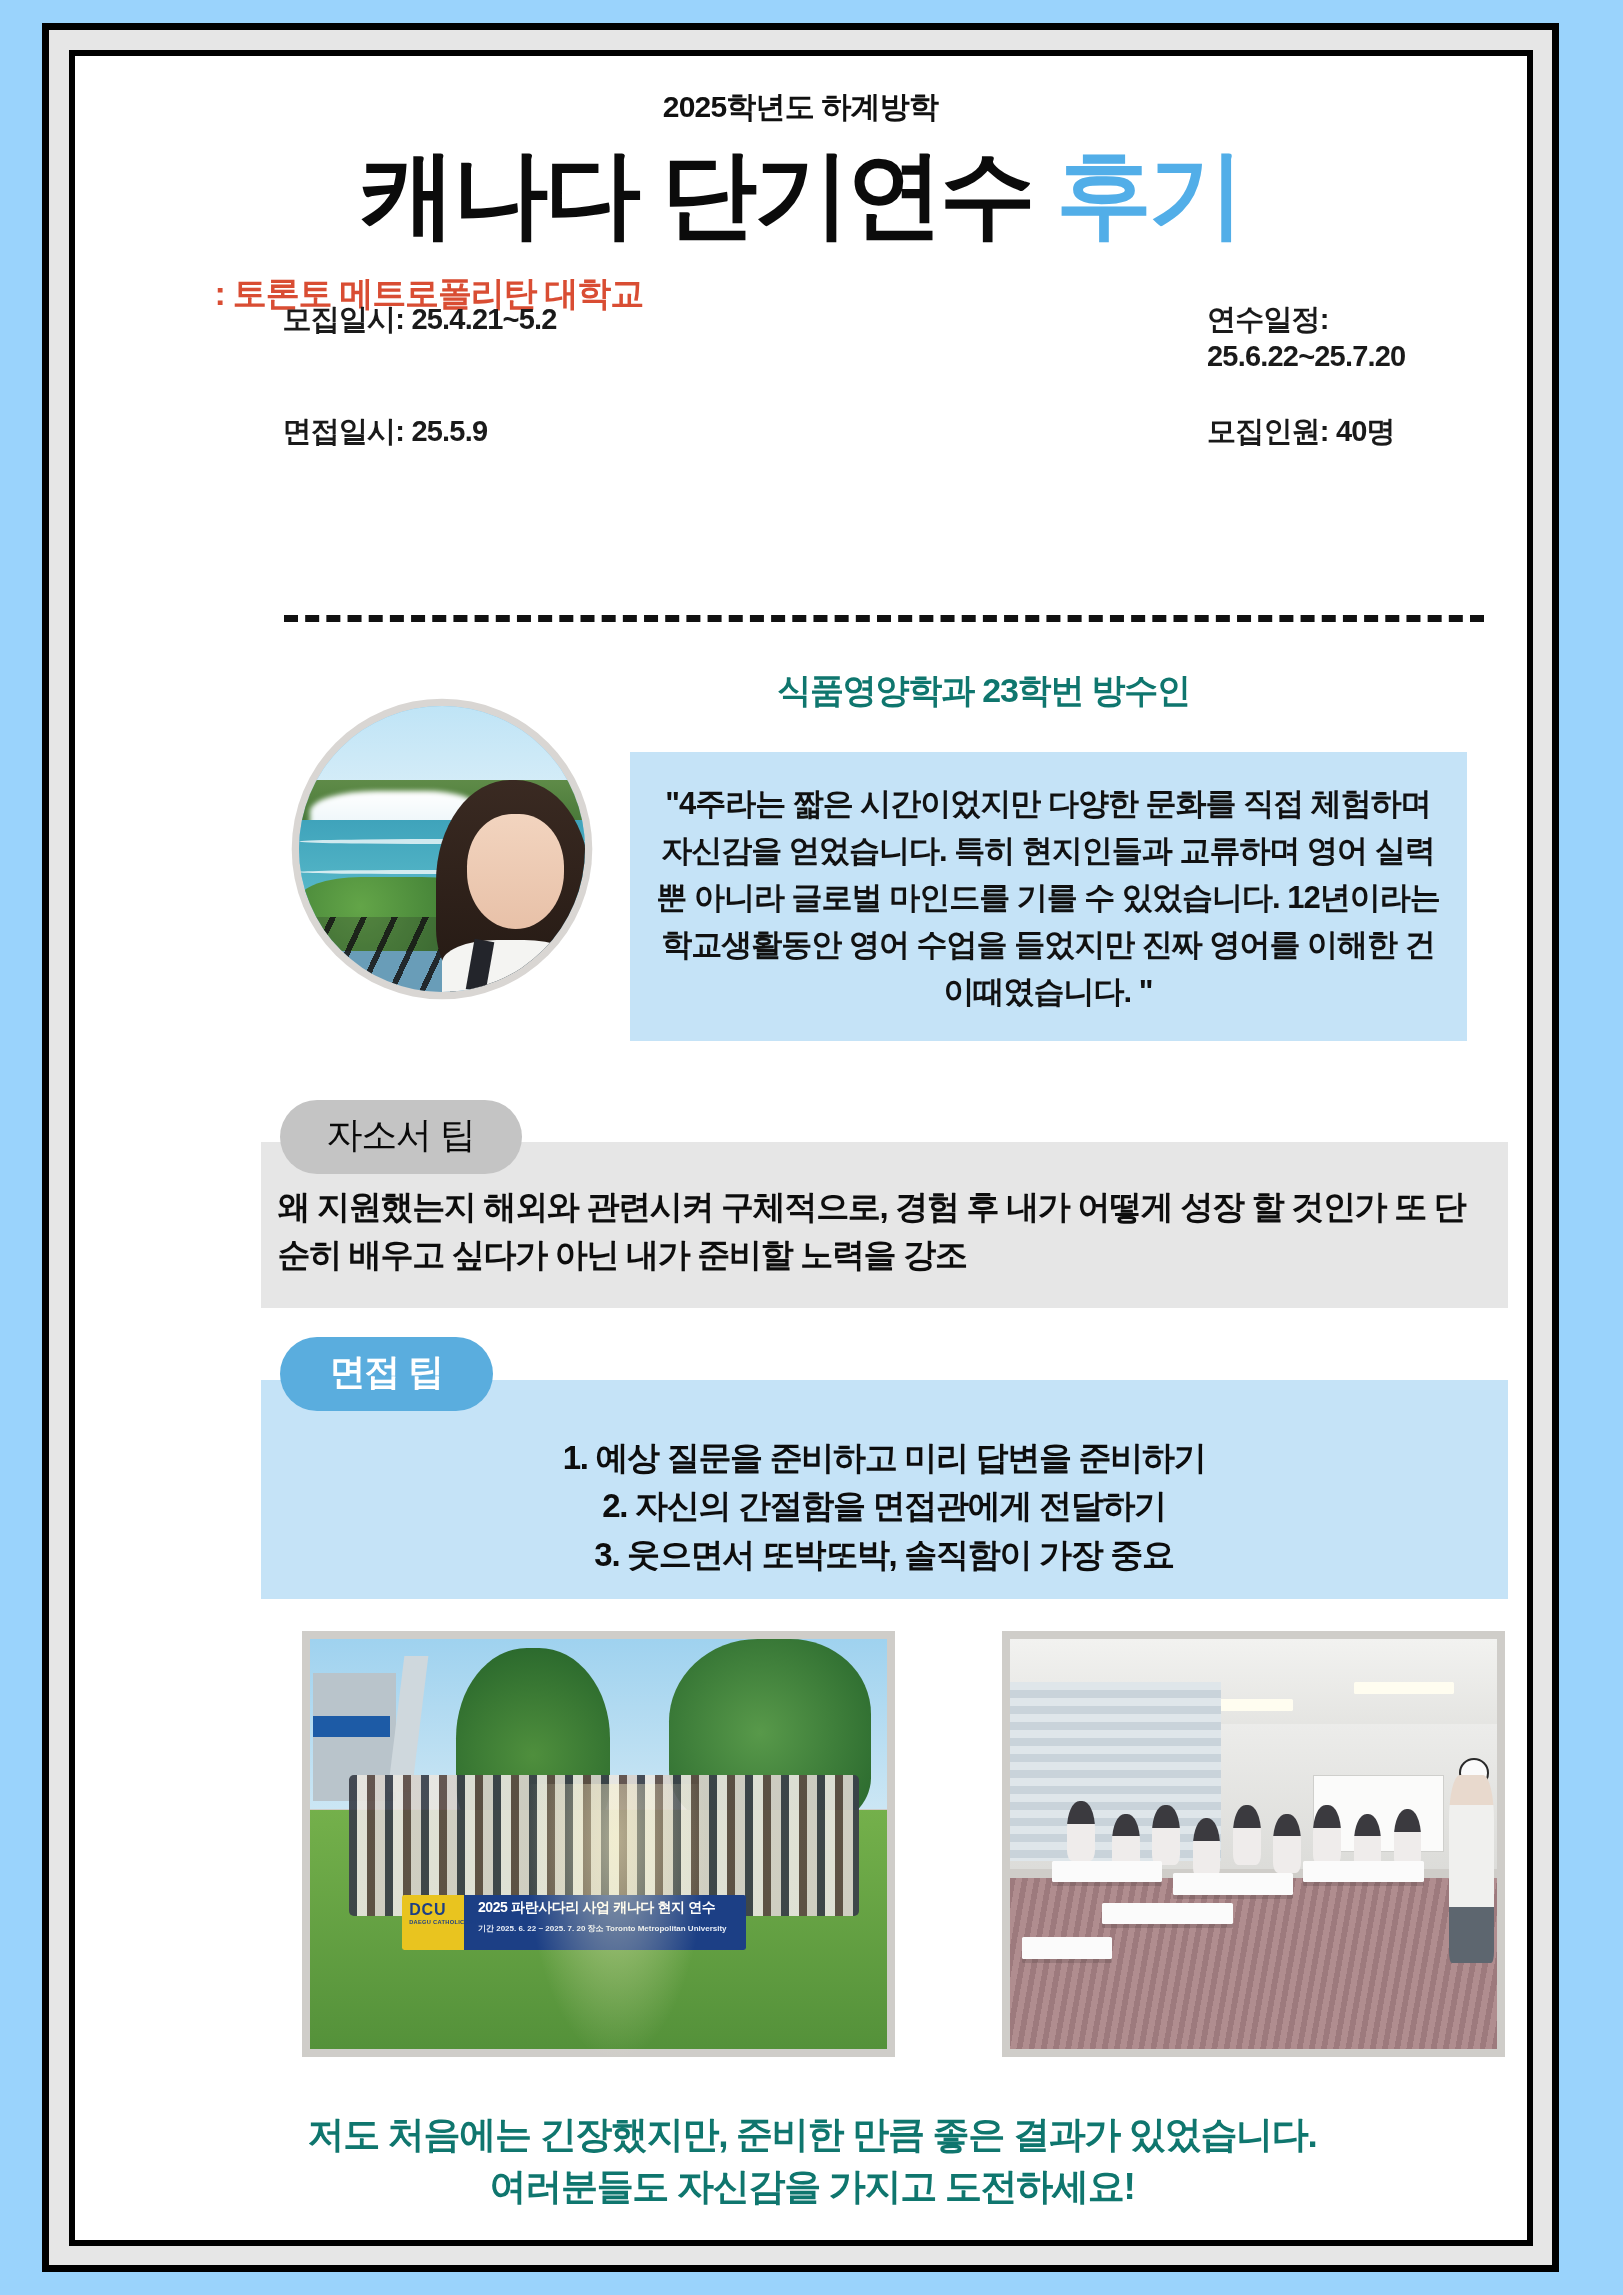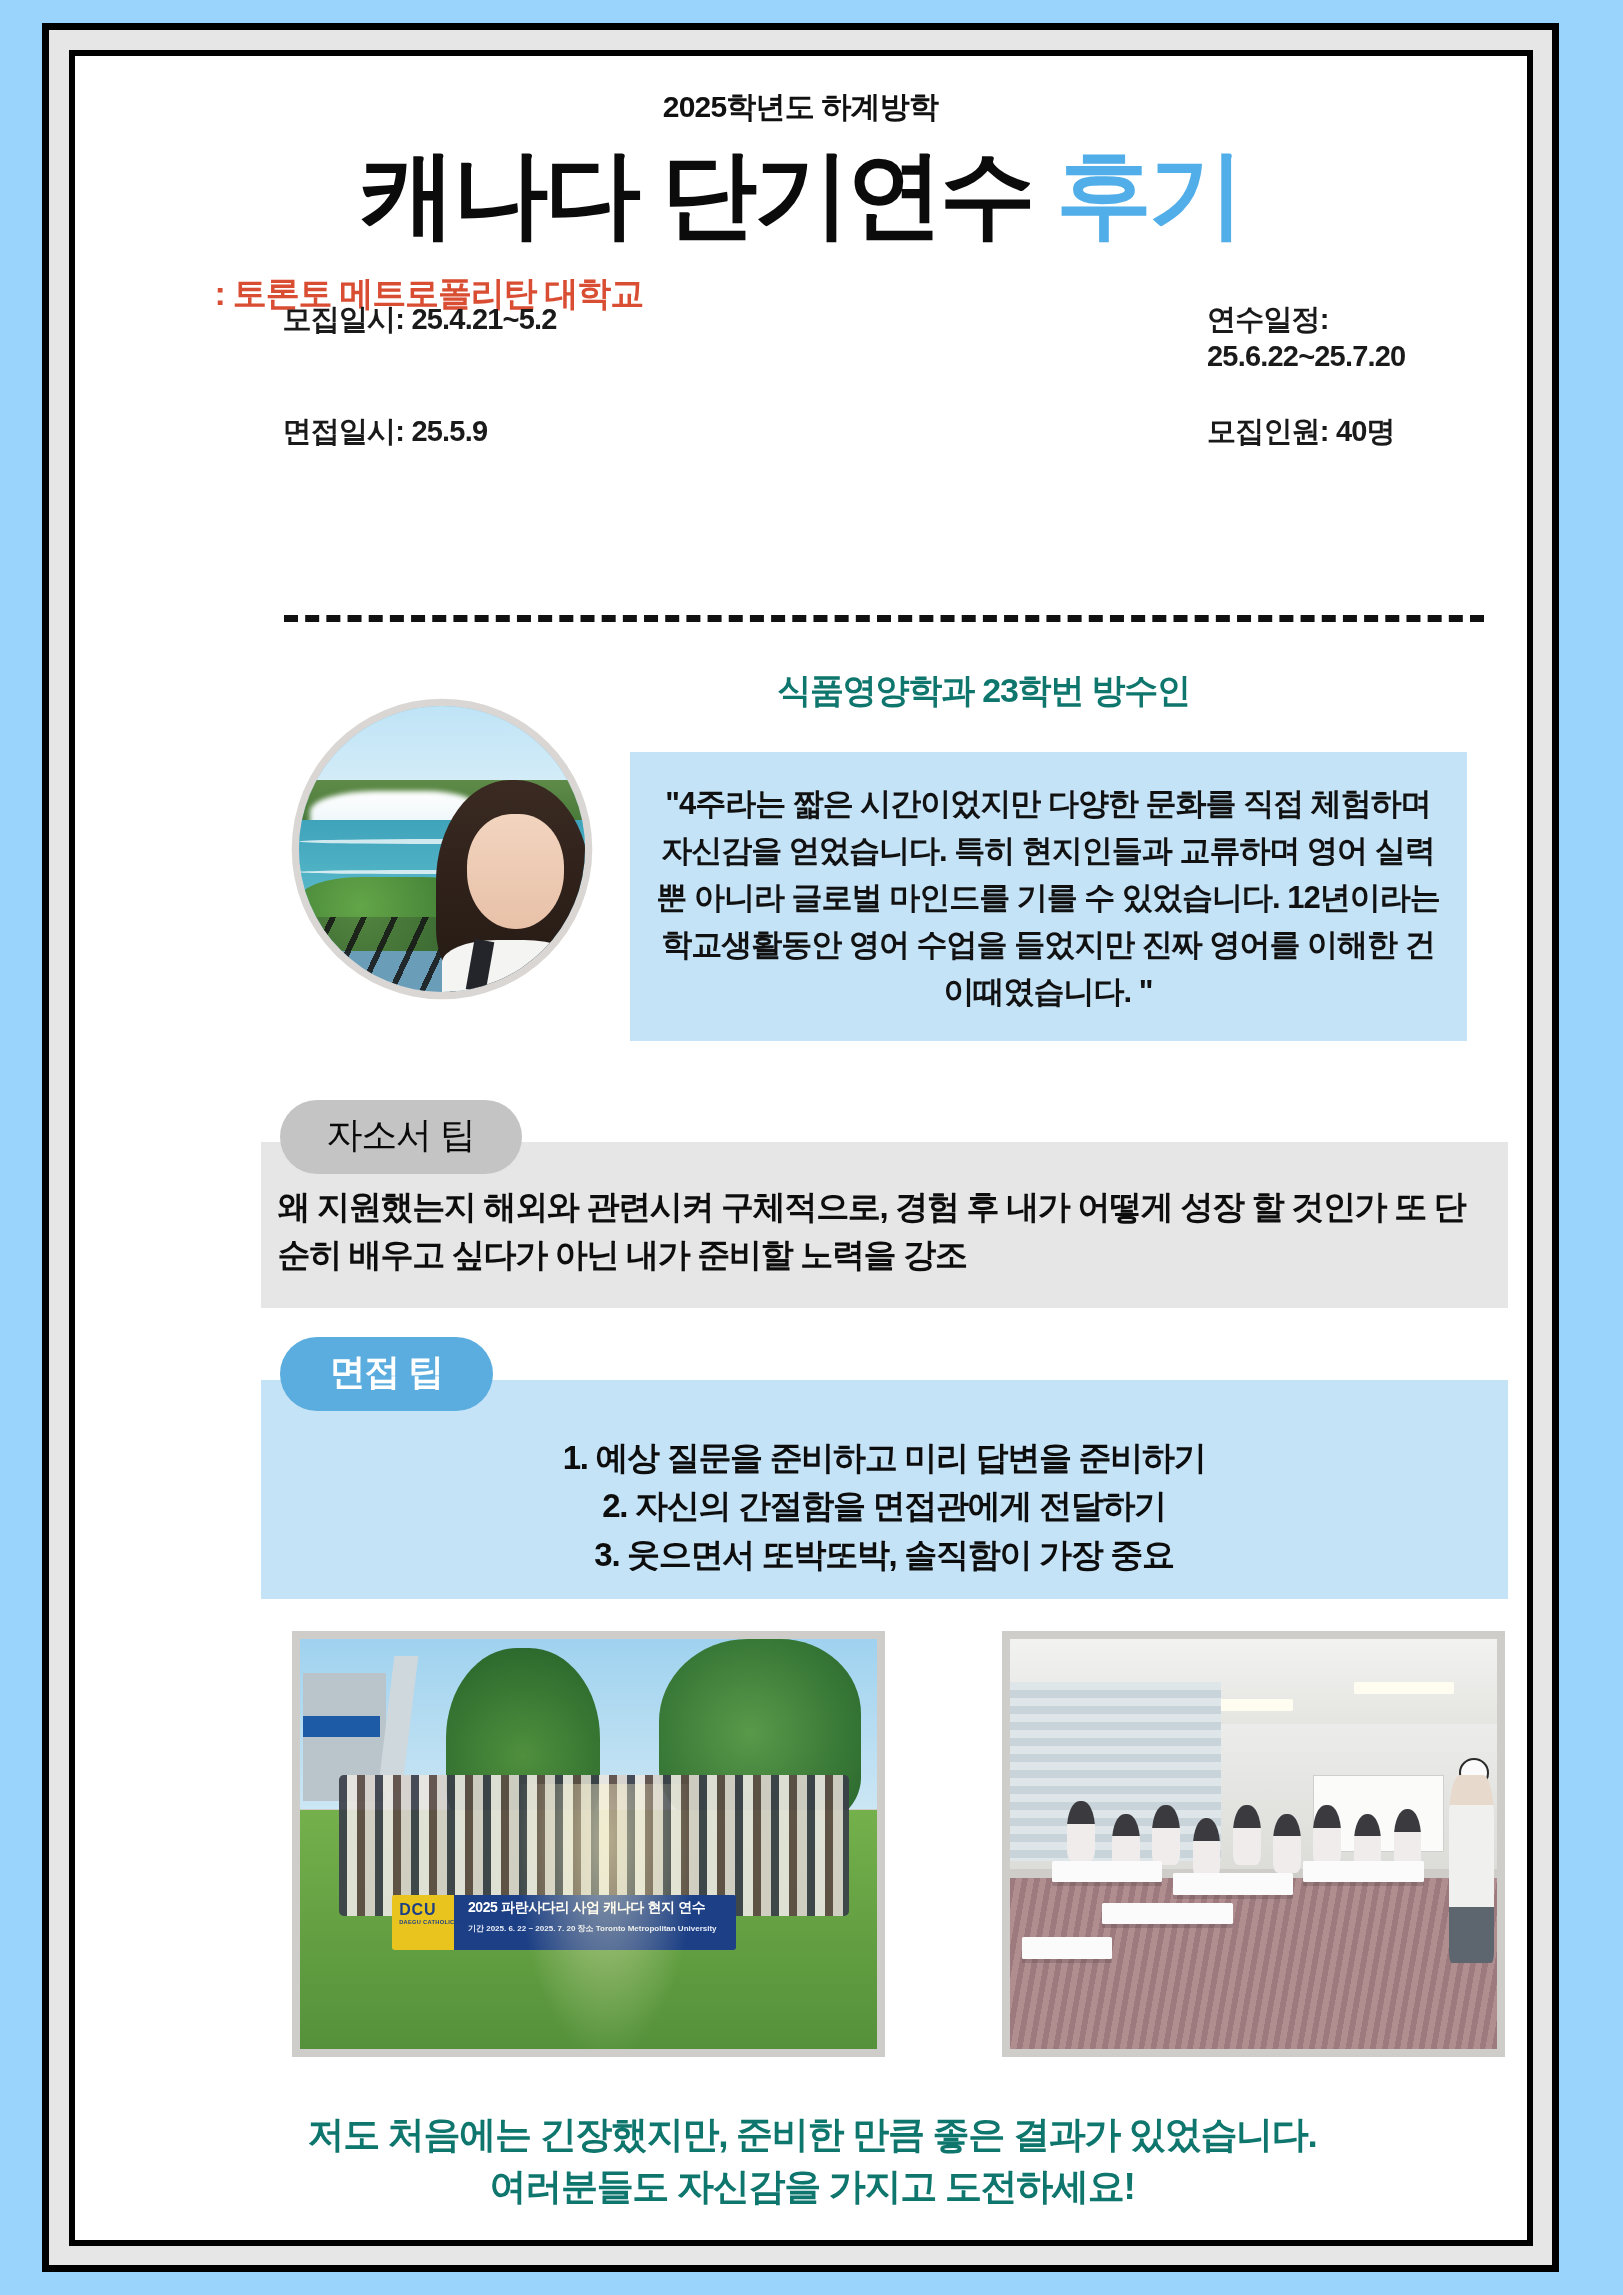--- a/index.html
+++ b/index.html
@@ -276,21 +276,21 @@
     font-weight: 800;
     color: #0d0d0d;
     letter-spacing: -1.3px;
     list-style: none;
     margin-top: 9px;
   }
 
   
   #photo-group {
     position: absolute;
-    left: 217px;
+    left: 227px;
     top: 1575px;
     width: 593px;
     height: 426px;
     background: #cfcdc9;
     padding: 8px;
     overflow: hidden;
   }
   #photo-group .ph-sky {
     position: absolute; left: 8px; top: 8px; right: 8px; height: 40%;
     background: linear-gradient(#9fd2ef, #cbe6f4);

